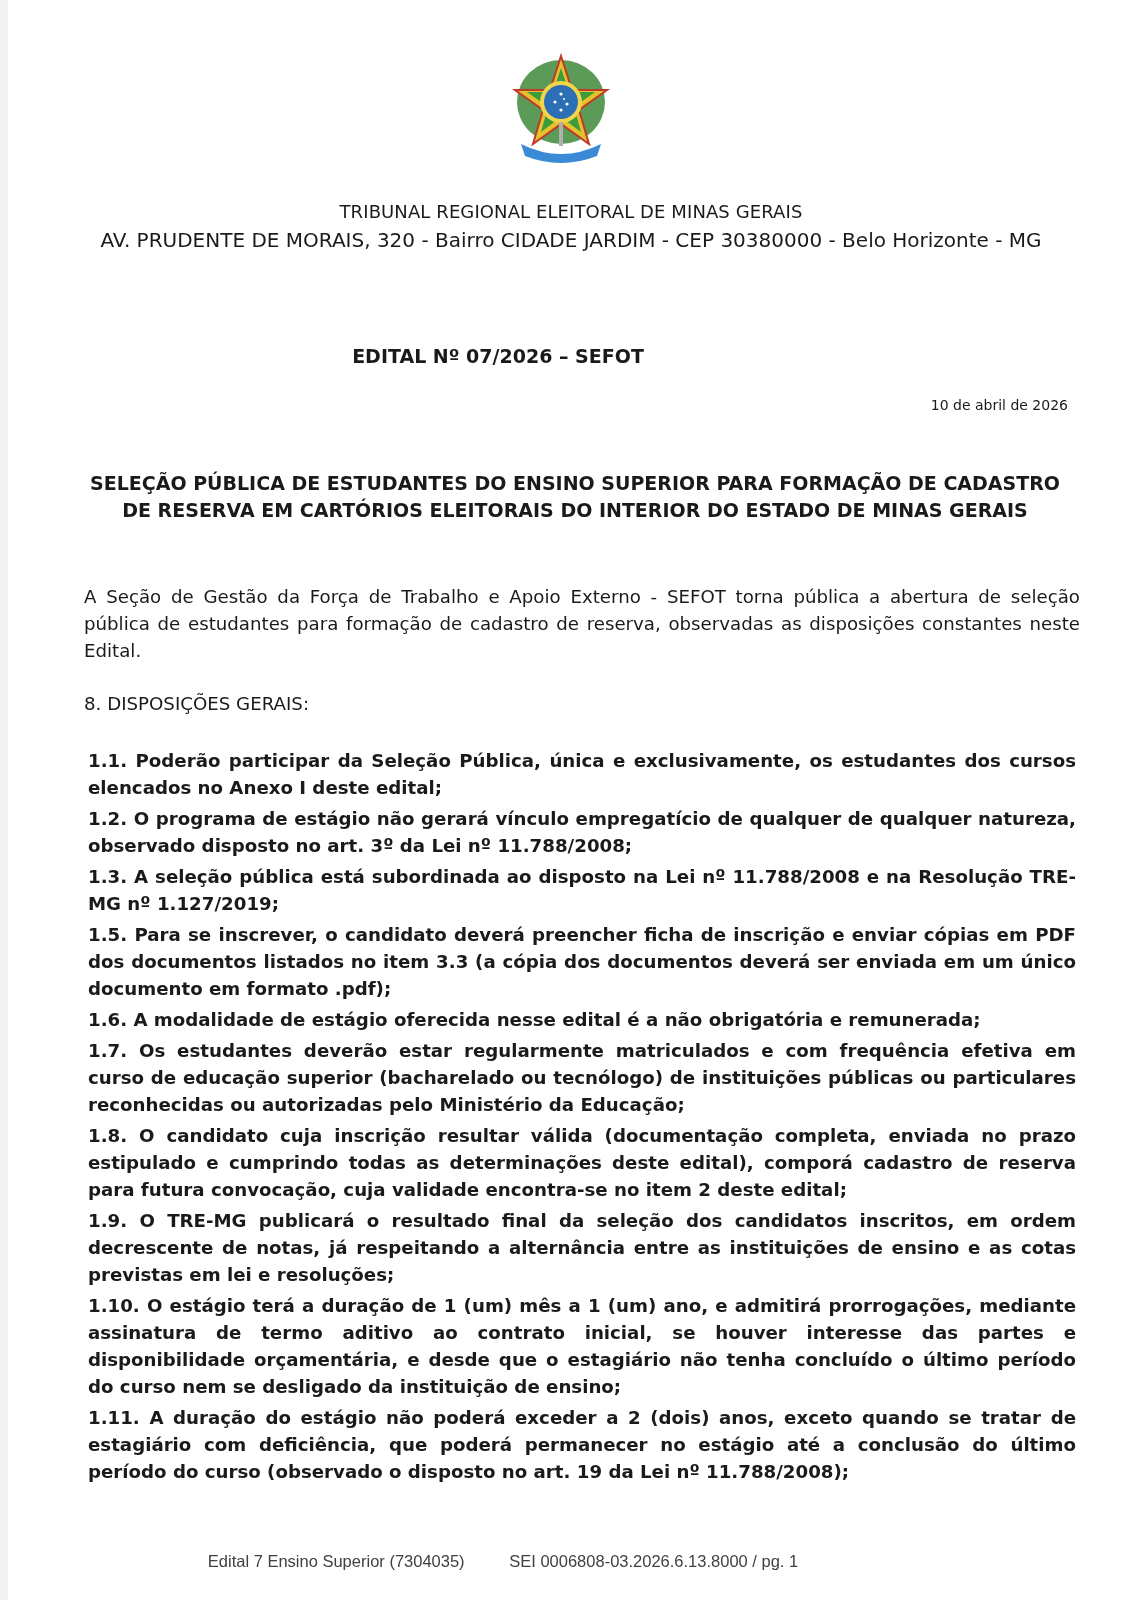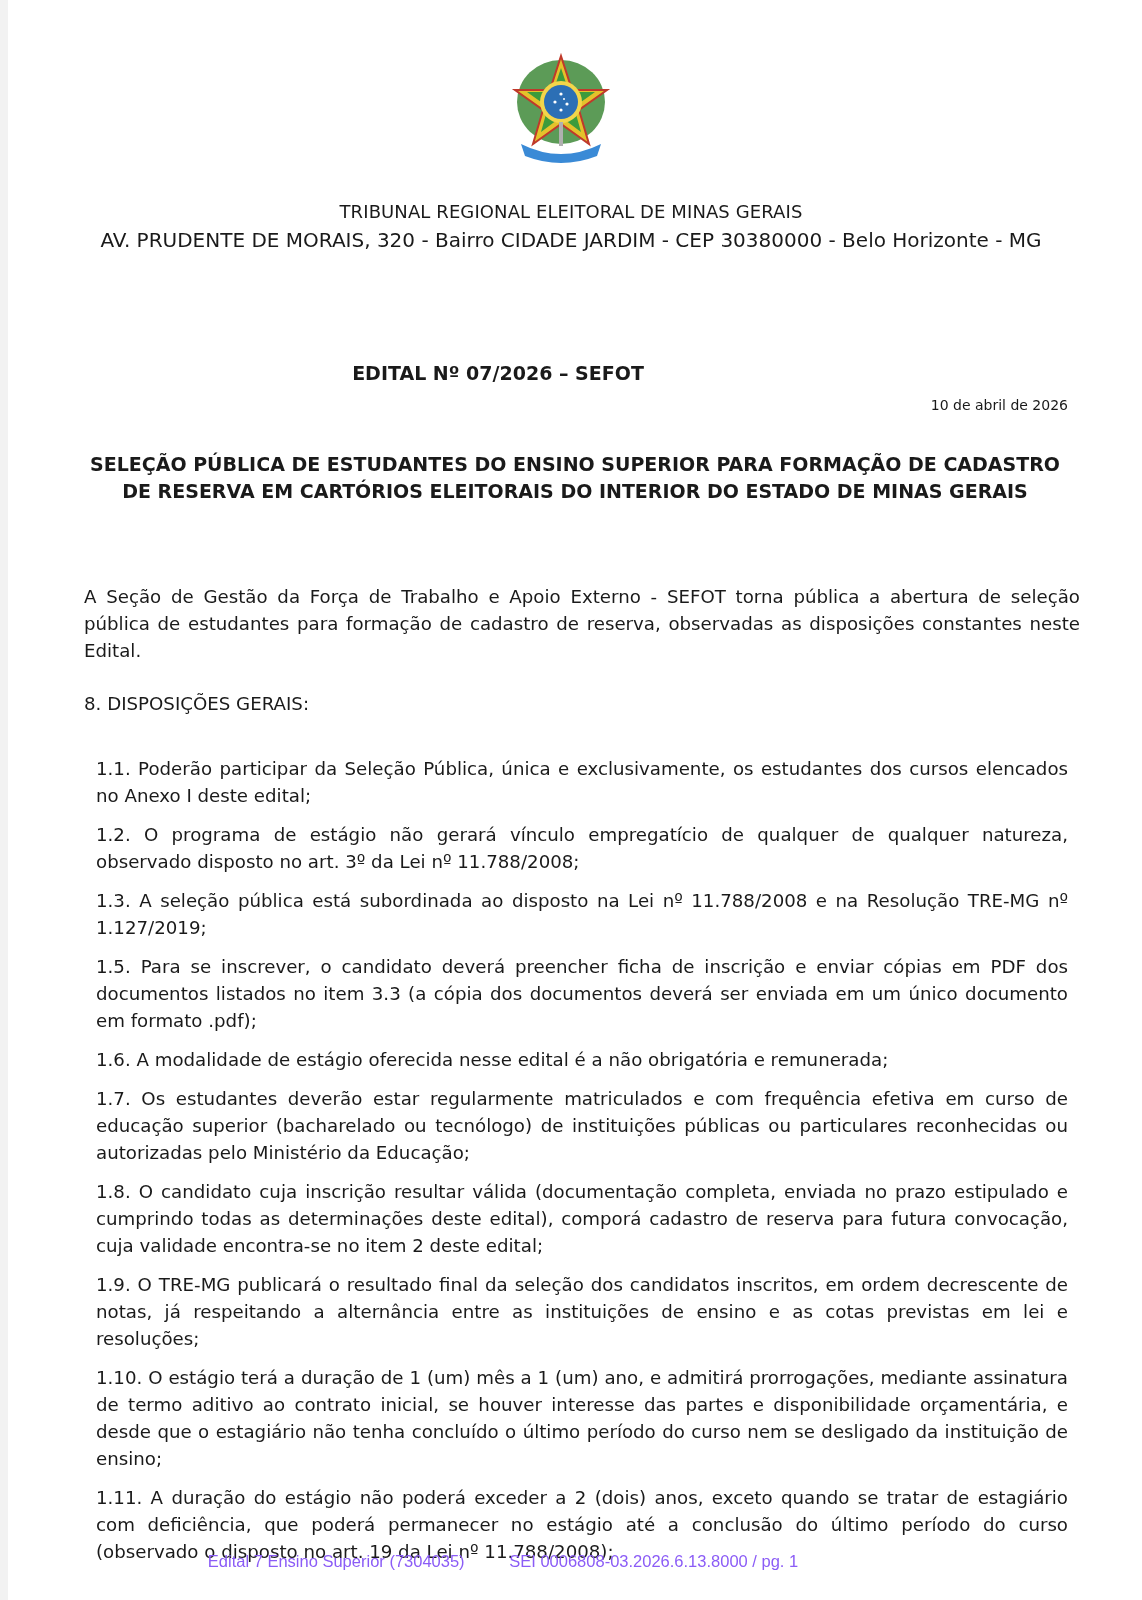--- a/index.html
+++ b/index.html
@@ -10,29 +10,29 @@
       color: #1a1a1a;
     }
     .page {
       position: absolute; left: 8px; top: 0; width: 1134px; height: 1600px;
       background: #ffffff;
     }
     .crest { position: absolute; left: 511px; top: 52px; width: 100px; height: 115px; }
     .org { position: absolute; left: 0; width: 1142px; text-align: center; margin-top: 25px; }
     .org-name { top: 176px; font-size: 18px; letter-spacing: 0.1px; }
     .org-addr { top: 203px; font-size: 20px; }
-    .edital-title { position: absolute; top: 345px; left: 0; width: 996px; text-align: center; font-weight: bold; font-size: 19px; margin-top: 17px; }
+    .edital-title { position: absolute; top: 345px; left: 0; width: 996px; text-align: center; font-weight: bold; font-size: 19px; }
     .date { position: absolute; top: 397px; right: 74px; font-size: 14px; }
-    .subject { position: absolute; top: 451px; left: 80px; width: 990px; text-align: center; font-weight: bold; font-size: 19px; line-height: 27px; }
+    .subject { position: absolute; top: 470px; left: 80px; width: 990px; text-align: center; font-weight: bold; font-size: 19px; line-height: 27px; }
     .body-text { position: absolute; left: 84px; width: 996px; font-size: 18.2px; line-height: 27px; text-align: justify; }
     .intro { top: 583px; }
     .section-head { top: 690px; text-align: left; }
     .items { top: 743px; }
-    .items p { margin: 12px; }
-    .footer { position: absolute; top: 1552px; left: 0; width: 1006px; text-align: center; font-family: "Liberation Sans", sans-serif; font-size: 16.5px; color: #8b5cf6; }
+    .items p { margin: 4px; font-weight: bold; }
+    .footer { position: absolute; top: 1552px; left: 0; width: 1006px; text-align: center; font-family: "Liberation Sans", sans-serif; font-size: 16.5px; color: #404040; }
     .footer span { margin: 0 20px; }
   </style>
 </head>
 <body>
 
 <div class="page"></div>
 
 <svg class="crest" viewBox="0 0 100 115">
   <ellipse cx="50" cy="50" rx="44" ry="42" fill="#3f8a3a" opacity="0.85"></ellipse>
   <polygon points="50,4 61,38 96,38 68,58 78,92 50,72 22,92 32,58 4,38 39,38" fill="#e4c22b" stroke="#c0392b" stroke-width="2"></polygon>

